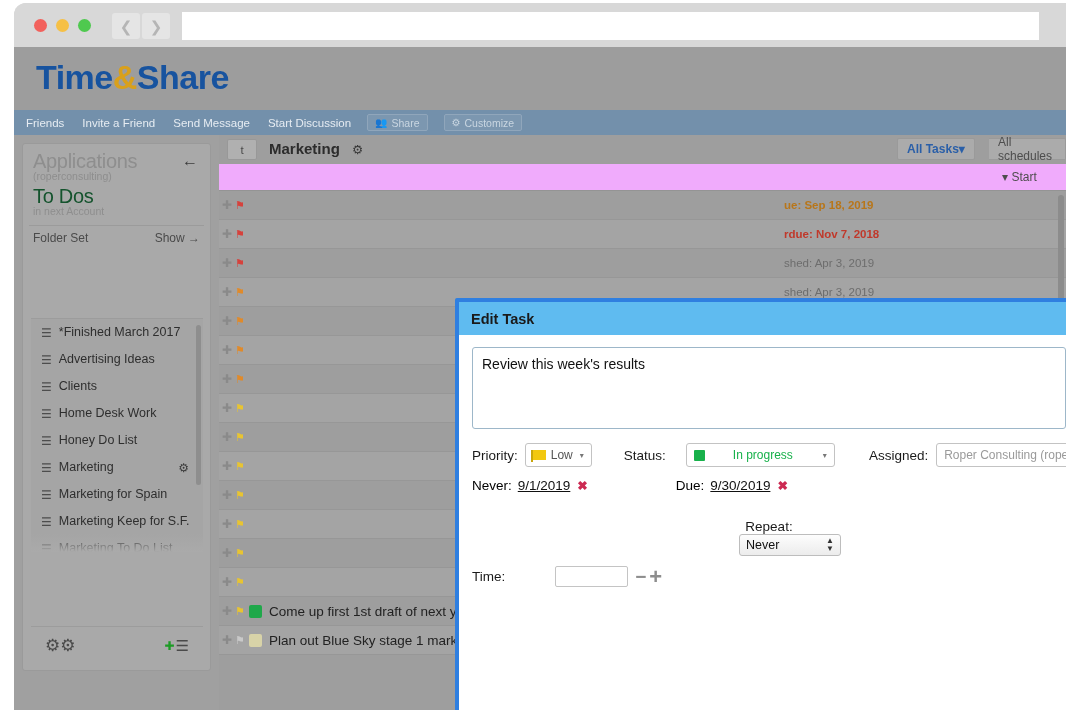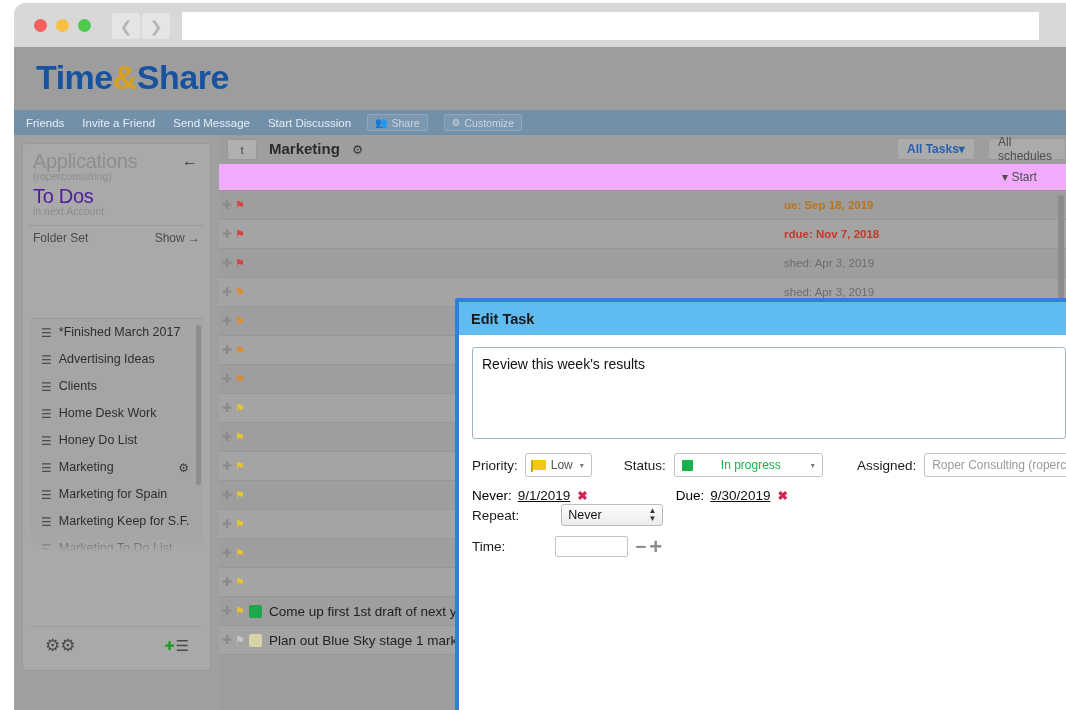--- a/index.html
+++ b/index.html
@@ -100,21 +100,21 @@
     border: 1px solid #9a9a9a;
     border-radius: 3px;
   }
   #apps-header { position: relative; padding: 6px 10px 4px 10px; }
   #apps-title { font-size: 20px; color: #8e8e8e; font-weight: normal; letter-spacing: -0.3px; }
   #apps-sub { font-size: 10.5px; color: #8e8e8e; margin-top: -3px; }
   #collapse-arrow {
     position: absolute; right: 12px; top: 8px;
     font-size: 16px; color: #3b3b3b; font-weight: bold;
   }
-  #todos-title { font-size: 20px; color: #4c1d95; margin-top: 3px; letter-spacing: -0.3px; }
+  #todos-title { font-size: 20px; color: #14532d; margin-top: 3px; letter-spacing: -0.3px; }
   #todos-sub { font-size: 10.5px; color: #8e8e8e; margin-top: -3px; }
 
   #sidebar-divider { height: 1px; background: #9b9b9b; margin: 4px 6px 0 6px; }
 
   #folderset-block { padding: 3px 10px 0 10px; position: relative; }
   #folderset-title {
     font-size: 20px; color: #3a3a3a; line-height: 1.04; letter-spacing: -0.4px;
   }
   #folderset-row {
     display: flex; justify-content: space-between; align-items: baseline;
@@ -249,21 +249,21 @@
   }
   #modal-header {
     height: 33px; background: #5fbbf0;
     display: flex; align-items: center; padding-left: 12px;
   }
   #modal-title { font-size: 14.5px; font-weight: bold; color: #1a1a1a; }
 
   #modal-body { padding: 12px 13px 0 13px; }
 
   #task-textarea {
-    width: 594px; height: 92px;
+    width: 594px; height: 82px;
     border: 1px solid #9db7c9; border-radius: 3px;
     background: #fff;
     font-family: "Liberation Sans", sans-serif; font-size: 14px;
     color: #111; padding: 7px 9px; resize: none; outline: none;
     line-height: 1.3;
   }
 
   .frow { display: flex; align-items: center; margin-top: 10px; }
   .flabel { font-size: 13.5px; color: #1a1a1a; }
 
@@ -277,35 +277,35 @@
   #flag-low {
     display: inline-block; width: 13px; height: 10px;
     background: #f2c80f; position: relative;
   }
   #flag-low::after {
     content: ""; position: absolute; left: -2px; top: 0;
     width: 2px; height: 12px; background: #c9a60c;
   }
   #priority-text { color: #555; }
   #label-status { margin-left: 32px; }
-  #dd-status { margin-left: 8px; gap: 28px; }
+  #dd-status { margin-left: 20px; gap: 28px; }
   #status-sq {
     display: inline-block; width: 11px; height: 11px;
     background: #18b14b; border-radius: 1px;
   }
   #status-text { color: #18b14b; }
   #label-assigned { margin-left: 34px; }
   #dd-assigned { margin-left: 8px; color: #9a9a9a; }
 
   #row-dates { margin-top: 11px; display: flex; align-items: center; font-size: 13.5px; }
   .date-val { text-decoration: underline; color: #111; margin-left: 6px; }
   .date-x { color: #cc2a52; font-size: 12.5px; margin-left: 7px; font-weight: bold; }
   #label-due { margin-left: 88px; }
 
-  #row-repeat { margin-top: 1px; display: flex; align-items: center; }
+  #row-repeat { margin-top: 26px; display: flex; align-items: center; flex-direction: column; }
   #repeat-select {
     margin-left: 42px; width: 102px; height: 22px;
     border: 1px solid #bdbdbd; border-radius: 3px;
     background: linear-gradient(to bottom, #fdfdfd, #ececec);
     font-family: "Liberation Sans", sans-serif; font-size: 12.5px;
     color: #111; padding-left: 6px; position: relative;
     display: flex; align-items: center;
   }
   #repeat-select .spin {
     position: absolute; right: 6px; top: 2px;

